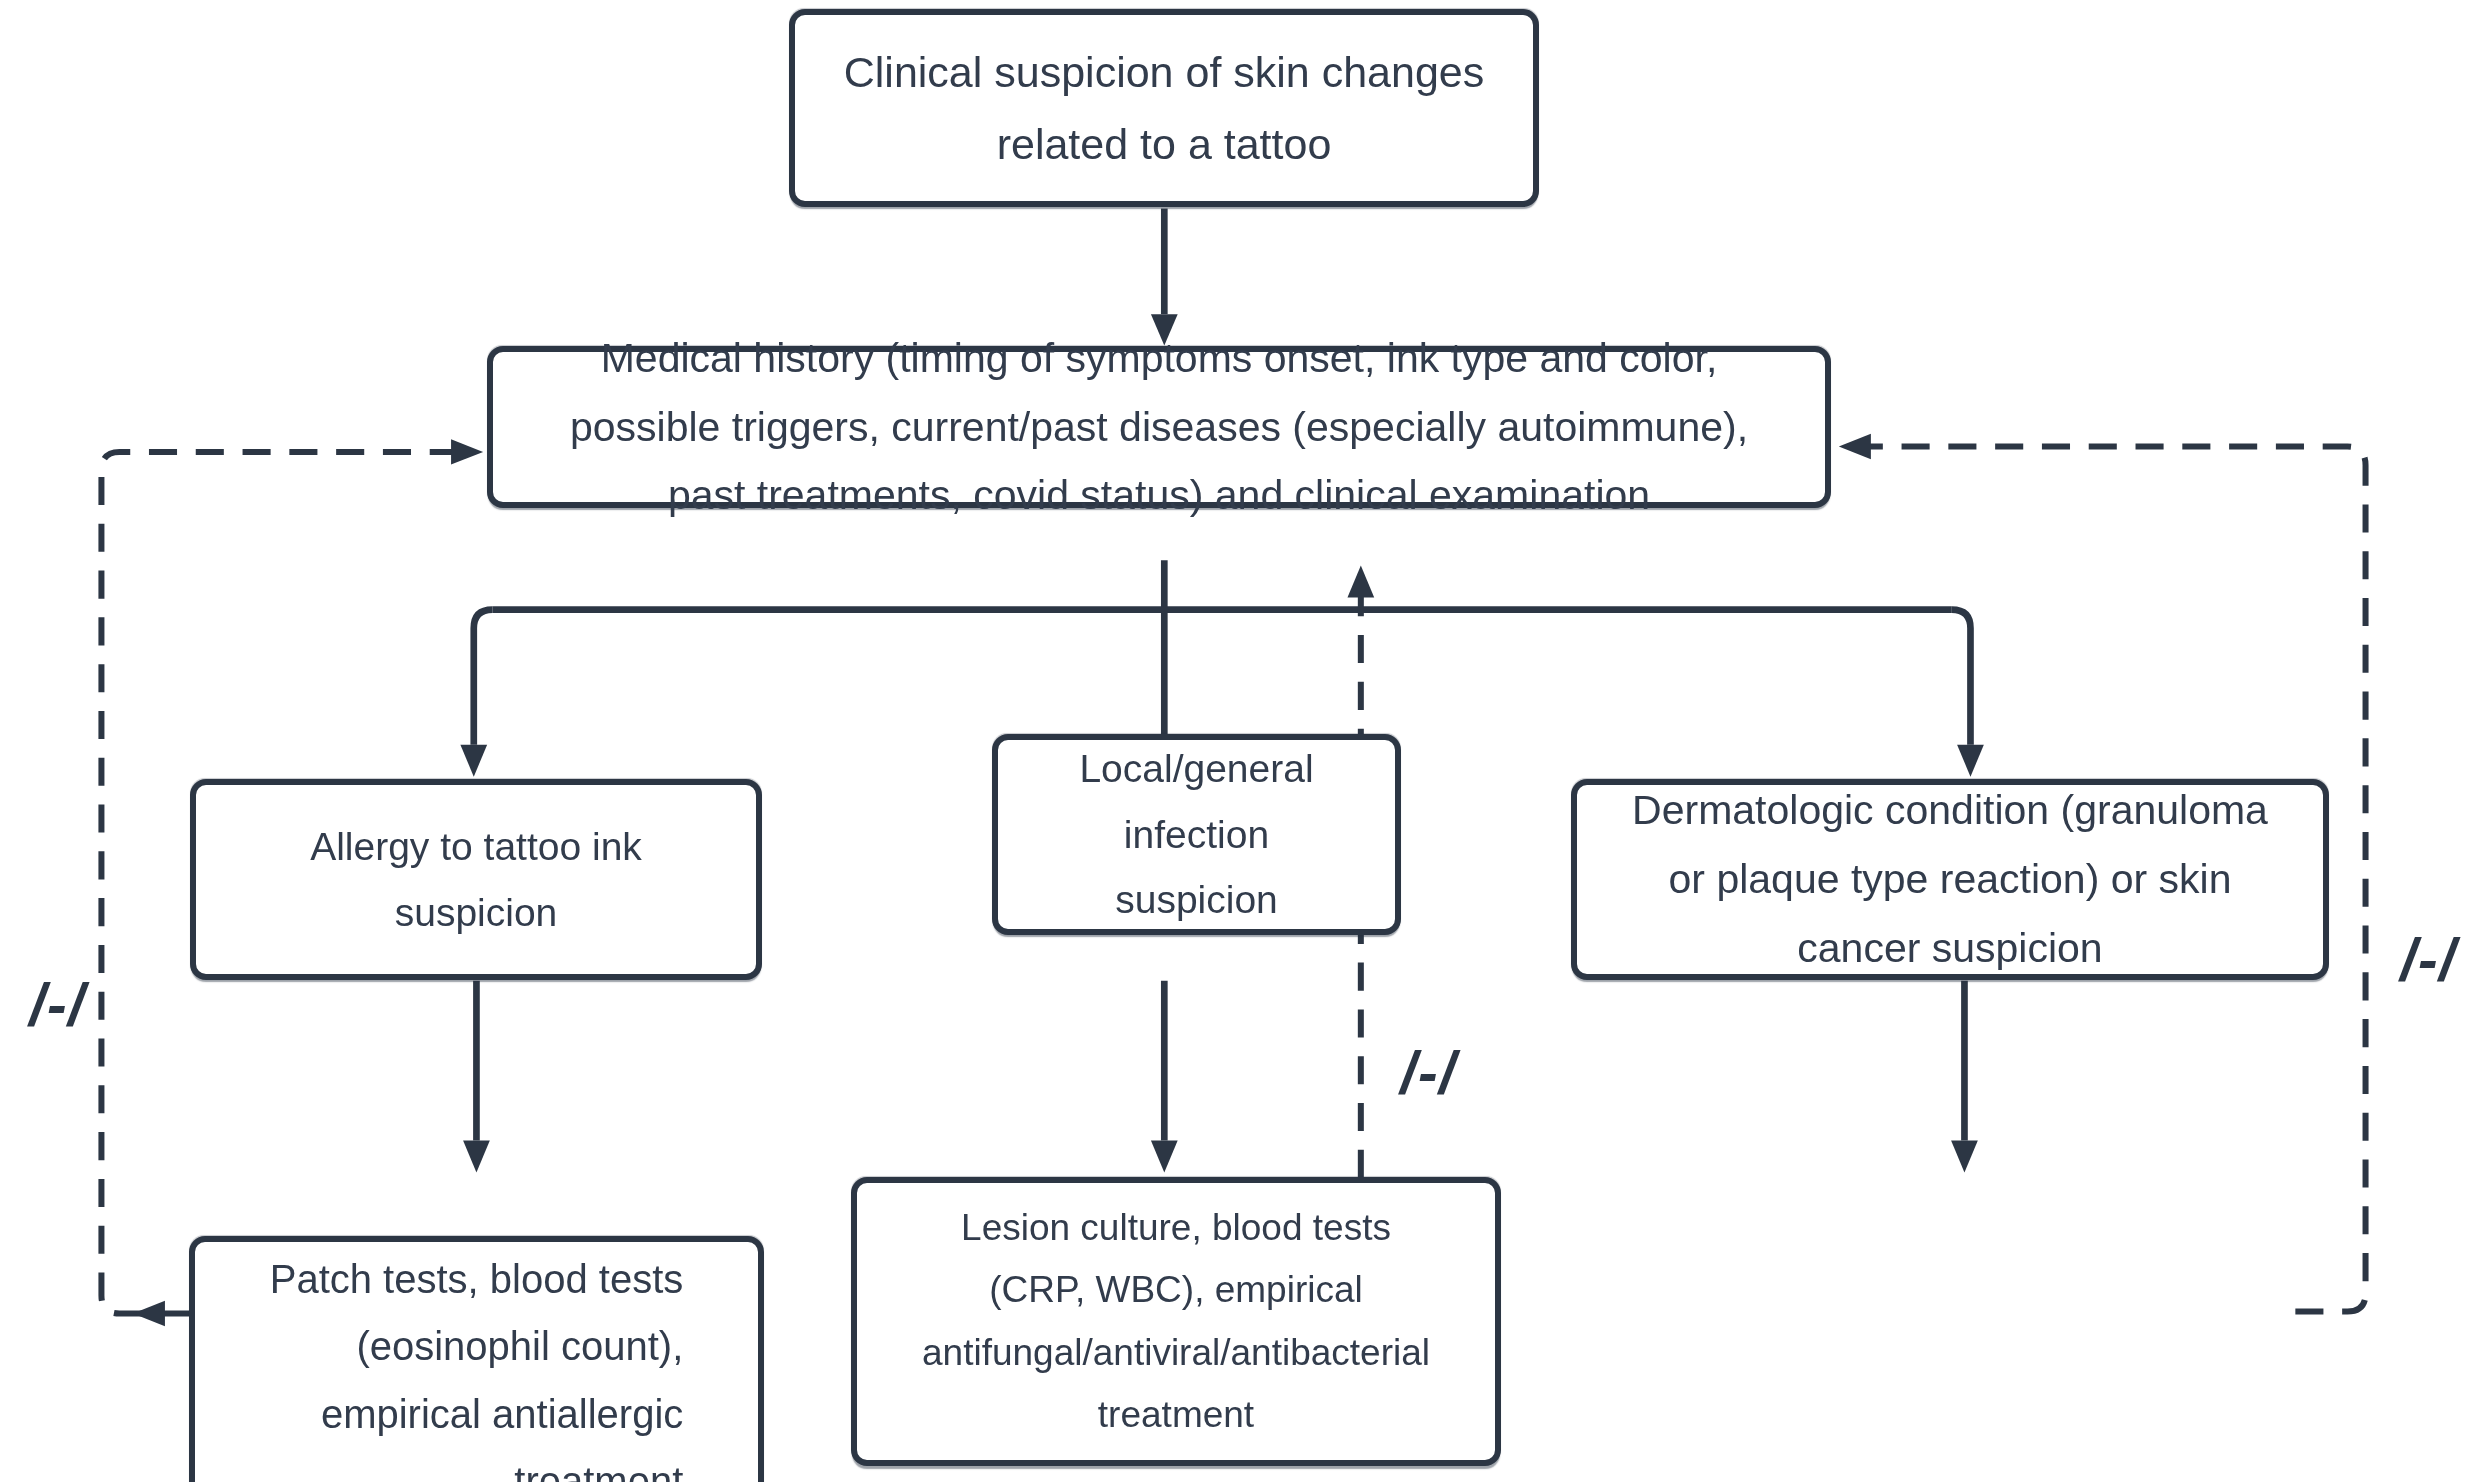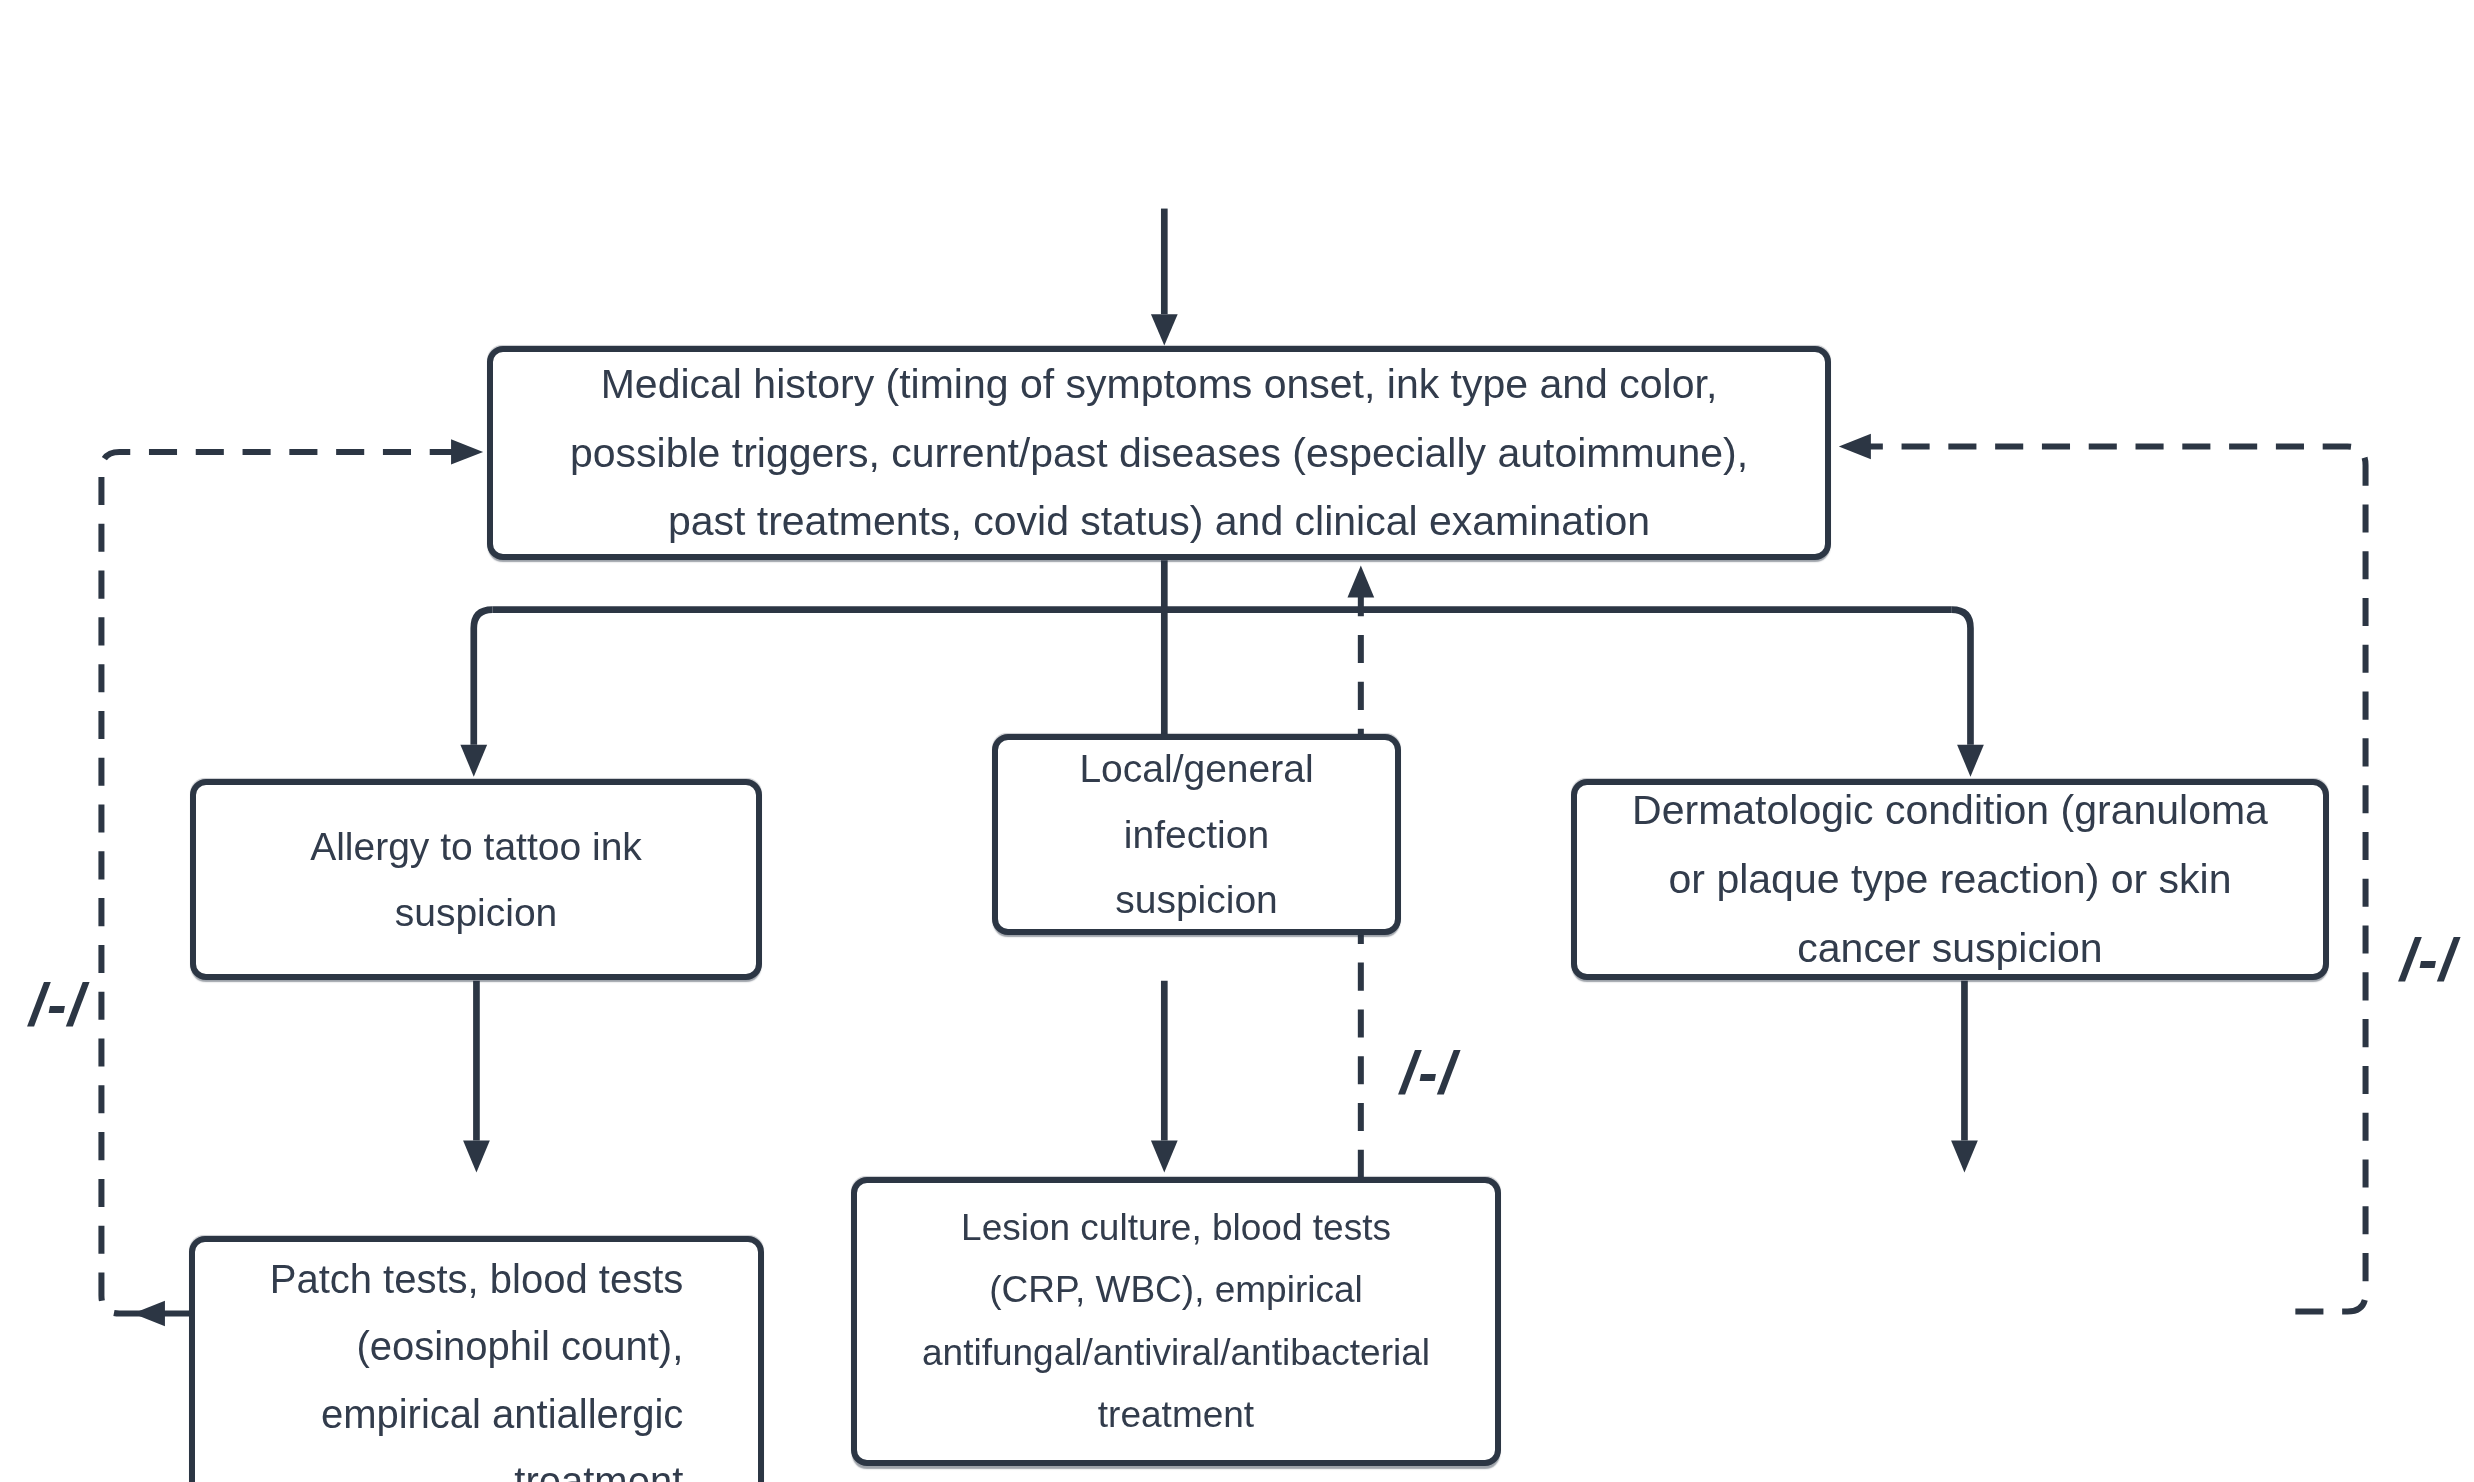--- a/index.html
+++ b/index.html
@@ -52,21 +52,21 @@
     background: #ffffff;
     border: 6px solid var(--line);
     border-radius: 16px;
     color: var(--text);
     line-height: 1.68;
     white-space: pre-line;
     box-shadow: 0 3.3px 1.3px -1.3px rgba(38,48,64,0.45), 0 -1.3px 0.7px -0.7px rgba(38,48,64,0.25);
     padding: 4px 9.4px;
   }
   .n-clinical  { left: 789px; top: 9.4px;   width: 750px; height: 198px; font-size: 43px; }
-  .n-history   { left: 487px;  top: 346px;  width: 1344px; height: 214px; font-size: 41px; }
+  .n-history   { left: 487px;  top: 346px;  width: 1344px; height: 162px; font-size: 41px; }
   .n-allergy   { left: 190px;  top: 779px; width: 572px;  height: 201px; font-size: 39px; }
   .n-infection { left: 992px; top: 734px; width: 409px;  height: 201px; font-size: 39px; }
   .n-derm      { left: 1571px; top: 779px; width: 758px; height: 201px; font-size: 41px; }
   .n-patch     { left: 189px;  top: 1236px; width: 575px;  height: 289px; font-size: 40px; text-align: right; }
   .n-lesion    { left: 851px; top: 1177px; width: 650px;  height: 289px; font-size: 37px; }
   .n-biopsy    { left: 1612px; top: 1177px; width: 683px; height: 289px; font-size: 41px; }
   .slash-label {
     position: absolute;
     color: var(--line);
     font-size: 59px;
@@ -109,20 +109,22 @@
     <polygon class="head" points="246,1946 246,1984 198,1965"></polygon>
     <polygon class="head" points="674,657 674,695 722,676"></polygon>
 
     <path class="dashed" d="M2035 1762 L2035 892"></path>
     <polygon class="head" points="2015,894 2055,894 2035,846"></polygon>
 
     <path class="dashed" d="M3433 1962 L3511 1962 Q3538 1962 3538 1935 L3538 696 Q3538 668 3511 668 L2764 668"></path>
     <polygon class="head" points="2798,649 2798,687 2750,668"></polygon>
   </svg>
 
+  <div class="node n-clinical">Clinical suspicion of skin changes
+related to a tattoo</div>
 
   <div class="node n-history">Medical history (timing of symptoms onset, ink type and color,
 possible triggers, current/past diseases (especially autoimmune),
 past treatments, covid status) and clinical examination</div>
 
   <div class="node n-allergy">Allergy to tattoo ink
 suspicion</div>
 
   <div class="node n-infection">Local/general
 infection

